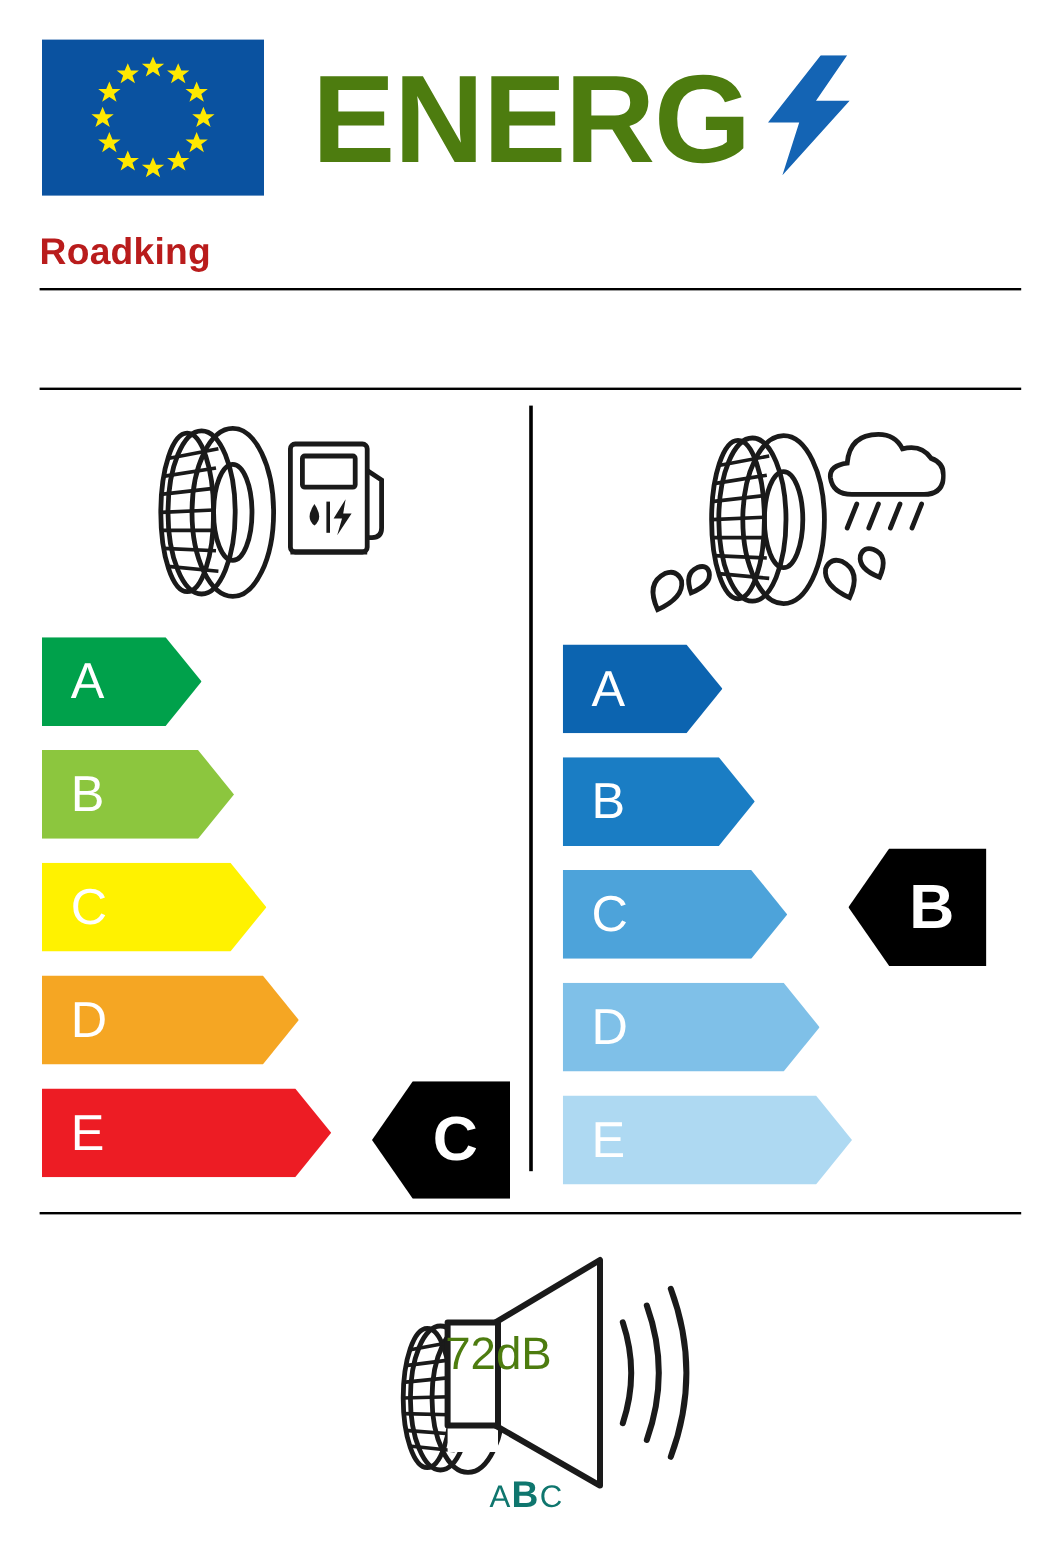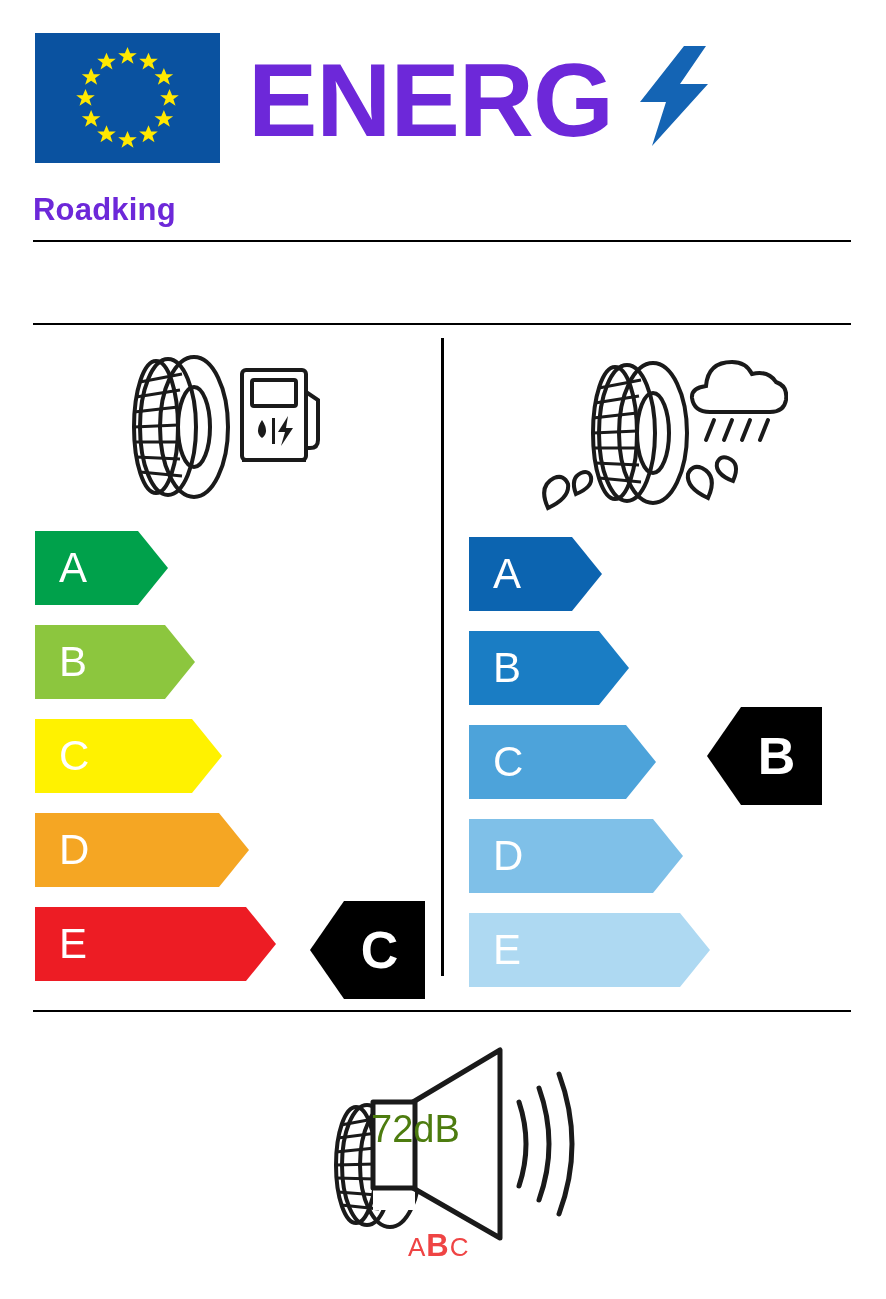--- a/index.html
+++ b/index.html
@@ -23,42 +23,42 @@
   .eu-flag {
     position: absolute;
     left: 35px; top: 33px;
     width: 185px; height: 130px;
     background: #0a52a0;
   }
   .eu-stars { position: absolute; inset: 0; }
 
   .energ-word {
     position: absolute;
-    left: 248px; top: 48px;
+    left: 260px; top: 48px;
     font-size: 104px;
     font-weight: bold;
     letter-spacing: -1px;
-    color: #6d28d9;
+    color: #4d7c0f;
     font-family: "Liberation Sans", sans-serif;
     line-height: 104px;
     white-space: nowrap;
   }
   .energ-bolt {
     position: absolute;
     left: 640px; top: 46px;
     width: 70px; height: 100px;
   }
 
   
   .brand {
     position: absolute;
     left: 33px; top: 192px;
     font-size: 31px;
     font-weight: bold;
-    color: #6d28d9;
+    color: #b91c1c;
     letter-spacing: 0.2px;
   }
   .rule {
     position: absolute;
     background: #000;
   }
   .rule-brand { left: 33px; top: 240px; width: 818px; height: 2px; }
   .rule-top   { left: 33px; top: 323px; width: 818px; height: 2px; }
   .rule-bottom{ left: 33px; top: 1010px; width: 818px; height: 2px; }
   .divider-v  { left: 441px; top: 338px; width: 3px; height: 638px; }
@@ -97,21 +97,21 @@
     display: flex; align-items: center; justify-content: center;
     padding-left: 24px;
     font-size: 52px; font-weight: bold; color: #fff;
   }
 
   
   .noise-classes {
     position: absolute;
     left: 408px; top: 1228px;
     font-size: 26px;
-    color: #ef4444;
+    color: #0f766e;
     letter-spacing: 1px;
   }
   .noise-classes b { font-size: 31px; font-weight: bold; }
   .noise-db {
     position: absolute;
     left: 371px; top: 1108px;
     font-size: 38px;
     color: #4d7c0f;
     font-weight: normal;
   }

